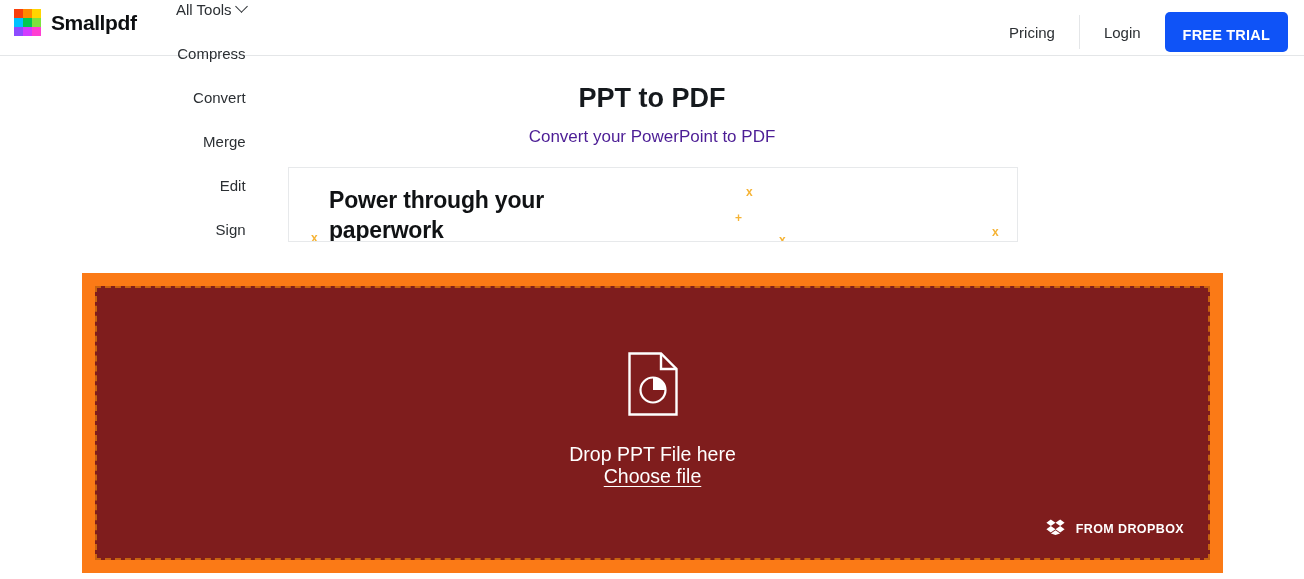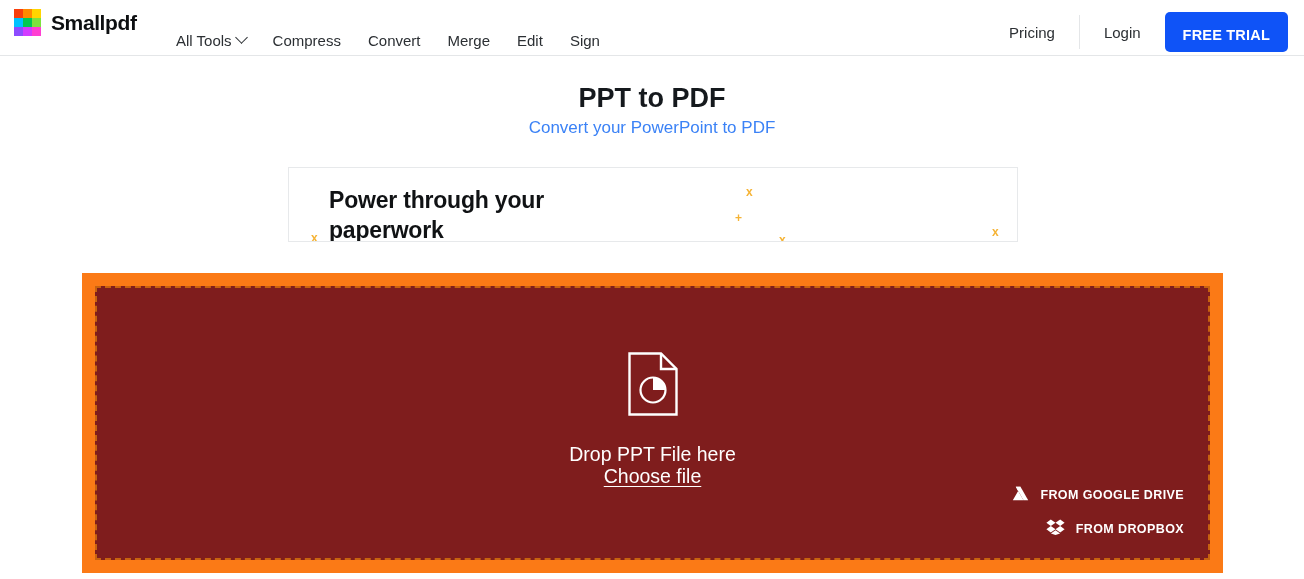--- a/index.html
+++ b/index.html
@@ -44,25 +44,26 @@
   #logo-text {
     font-size: 21px;
     font-weight: bold;
     color: #0d0f11;
     letter-spacing: -0.4px;
   }
 
   #main-nav {
     position: absolute;
     left: 176px;
-    top: 12px;
+    top: 1px;
     height: 56px;
     display: flex;
-    align-items: center;
+    align-items: flex-end;
     gap: 27px;
+    flex-direction: column;
   }
   .nav-item {
     font-size: 15px;
     color: #2b2f33;
     text-decoration: none;
     display: flex;
     align-items: center;
     gap: 5px;
     cursor: pointer;
     white-space: nowrap;
@@ -121,24 +122,24 @@
 
   
   #page-title {
     margin-top: 27px;
     text-align: center;
     font-size: 27px;
     font-weight: bold;
     color: #15191d;
   }
   #page-subtitle {
-    margin-top: 4px;
+    margin-top: 13px;
     text-align: center;
     font-size: 17px;
-    color: #3b82f6;
+    color: #4c1d95;
   }
 
   
   #promo-banner {
     position: absolute;
     left: 288px;
     top: 167px;
     width: 730px;
     height: 75px;
     border: 1px solid #e7e9eb;
@@ -364,29 +365,20 @@
         </svg>
       </span>
 
       <div id="drop-label">Drop PPT File here</div>
       <a id="choose-file-link" href="#">Choose file</a>
 
     </div>
 
     <div id="cloud-options">
 
-      <a class="cloud-option" href="#">
-        <span>
-          <svg width="17" height="15" viewBox="0 0 17 15">
-            <path d="M8.5 0.8 L16.2 14.2 H11.5 L3.8 0.8 Z" fill="#ffffff"></path>
-            <path d="M8.5 0.8 L0.8 14.2 H11.5 L3.8 0.8 Z" fill="#ffffff"></path>
-          </svg>
-        </span>
-        <span>FROM GOOGLE DRIVE</span>
-      </a>
 
       <a class="cloud-option" href="#">
         <span>
           <svg width="19" height="16" viewBox="0 0 19 16">
             <path d="M4.8 0.6 L0.4 3.8 L4.8 7.0 L9.5 3.8 Z" fill="#ffffff"></path>
             <path d="M14.2 0.6 L9.5 3.8 L14.2 7.0 L18.6 3.8 Z" fill="#ffffff"></path>
             <path d="M0.4 10.2 L4.8 7.0 L9.5 10.2 L4.8 13.4 Z" fill="#ffffff"></path>
             <path d="M9.5 10.2 L14.2 7.0 L18.6 10.2 L14.2 13.4 Z" fill="#ffffff"></path>
             <path d="M4.9 14.4 L9.5 11.3 L14.1 14.4 L9.5 16.0 Z" fill="#ffffff"></path>
           </svg>

